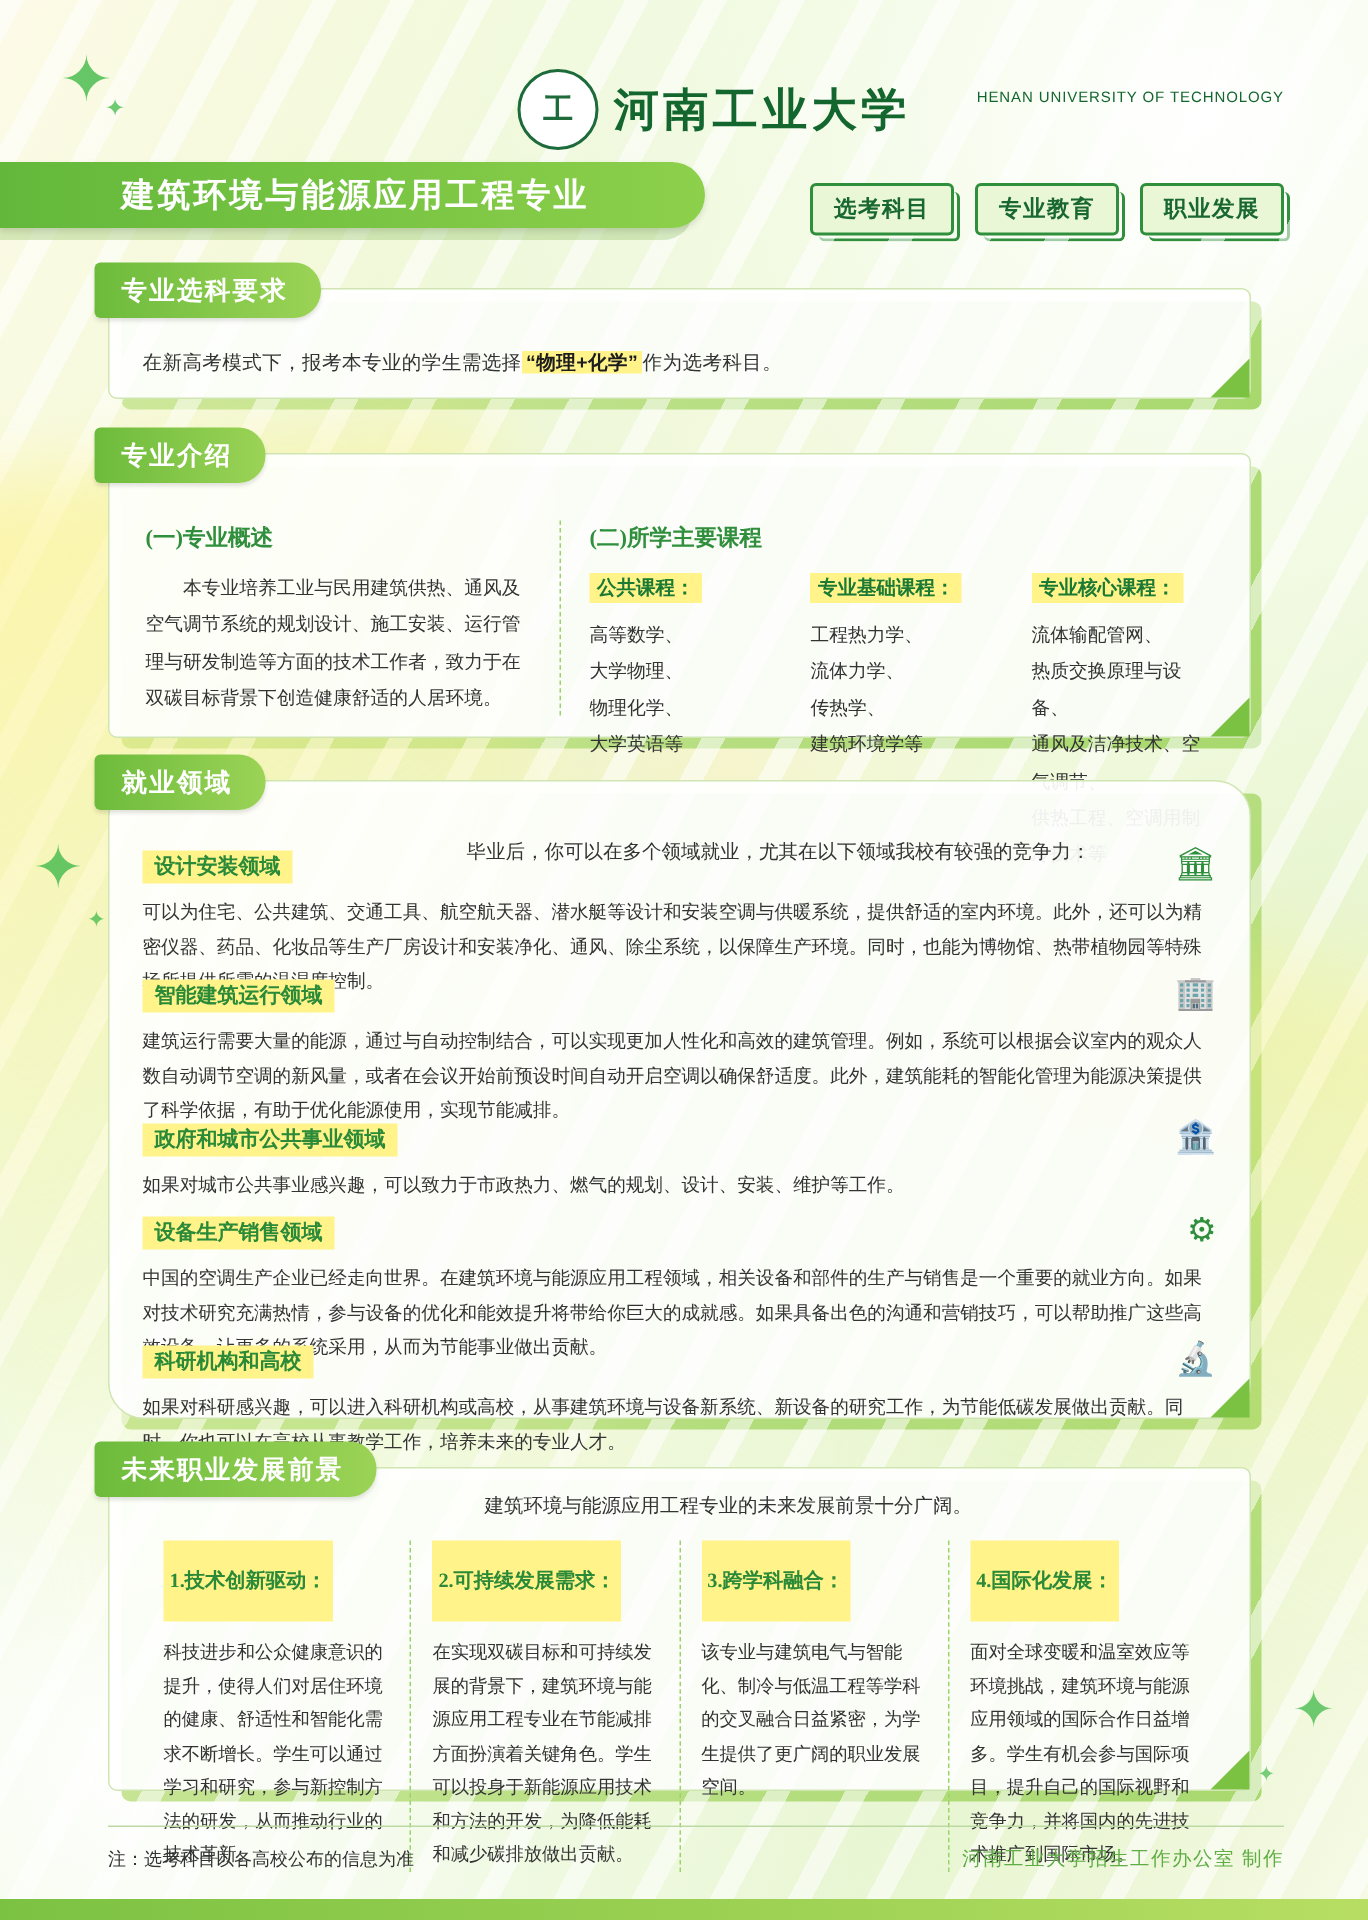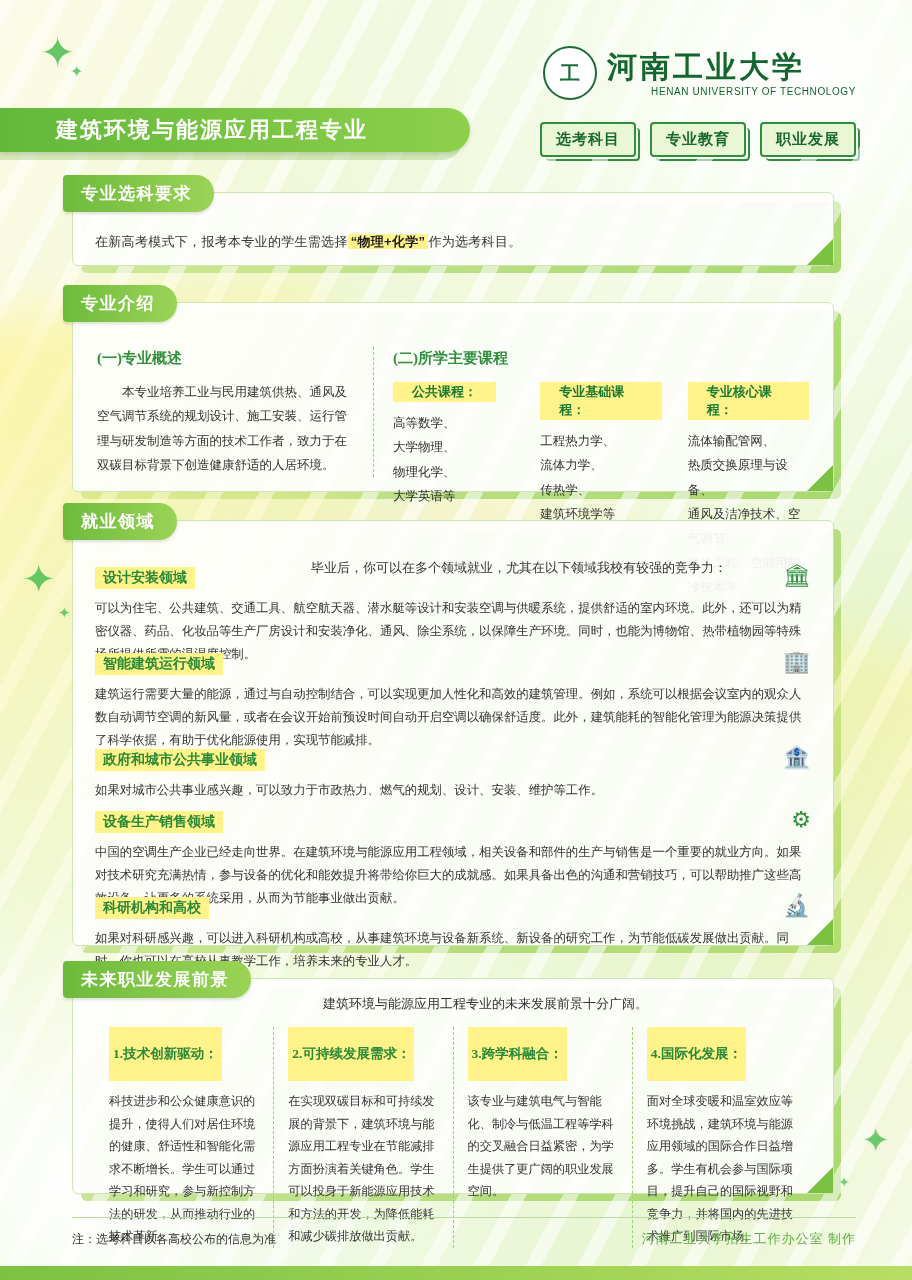--- a/index.html
+++ b/index.html
@@ -32,29 +32,29 @@
   .sp6{right:62px;top:1174px;font-size:14px;opacity:.75;}
 
   .page{position:relative;width:912px;height:1280px;}
 
   
   .logo{position:absolute;right:56px;top:46px;display:flex;align-items:center;gap:10px;}
   .logo-badge{width:50px;height:50px;border-radius:50%;border:2px solid #1d6b3a;
     display:flex;align-items:center;justify-content:center;color:#1d6b3a;font-size:9px;
     flex-direction:column;line-height:1.05;background:#fff;}
   .logo-badge .g{font-size:20px;font-weight:bold;}
-  .logo-text{display:flex;flex-direction:column;}
+  .logo-text{display:flex;flex-direction:row;}
   .logo-cn{font-family:"Liberation Serif","DejaVu Serif",serif;font-weight:bold;font-size:30px;color:#14662f;letter-spacing:3px;line-height:1.1;}
   .logo-en{font-size:10px;color:#14662f;letter-spacing:.6px;margin-top:3px;padding-left:44px;}
 
   .title-bar{position:absolute;left:0;top:108px;width:470px;height:44px;
     background:linear-gradient(90deg,#63b83b,#8dd04b);
     border-top-right-radius:22px;border-bottom-right-radius:22px;
     display:flex;align-items:center;box-shadow:0 2px 4px rgba(0,0,0,.12);}
-  .title-bar span{color:#fff;font-size:22px;font-weight:bold;letter-spacing:2px;margin-left:56px;
+  .title-bar span{color:#fff;font-size:22px;font-weight:bold;letter-spacing:2px;margin-left:81px;
     font-family:"Liberation Serif","DejaVu Serif",serif;}
   .title-shadow{position:absolute;left:0;top:120px;width:462px;height:40px;background:rgba(120,180,70,.28);
     border-top-right-radius:20px;border-bottom-right-radius:20px;}
 
   .navs{position:absolute;right:56px;top:122px;display:flex;gap:14px;}
   .nav-btn{position:relative;background:#eaf7d6;border:2px solid #2f8f3c;border-radius:4px;
     padding:6px 14px;font-size:15px;font-weight:bold;color:#19682f;letter-spacing:1px;
     font-family:"Liberation Serif","DejaVu Serif",serif;}
   .nav-btn:after{content:"";position:absolute;right:-6px;bottom:-6px;width:100%;height:100%;
     border-right:2px solid #2f8f3c;border-bottom:2px solid #2f8f3c;border-radius:4px;z-index:-1;}
@@ -78,26 +78,26 @@
 
   
   #sec-intro{left:72px;top:302px;width:760px;height:188px;}
   .col-title{color:#2f8f3c;font-size:15px;font-weight:bold;font-family:"Liberation Serif","DejaVu Serif",serif;}
   #sec-intro .left{position:absolute;left:24px;top:46px;width:250px;}
   #sec-intro .left p{margin:12px 0 0 0;font-size:12.5px;line-height:1.95;color:#333;text-indent:25px;}
   .vline{position:absolute;left:300px;top:44px;bottom:14px;border-left:1px dashed #9bd36a;}
   #sec-intro .right{position:absolute;left:320px;top:46px;right:24px;}
   .course-cols{display:flex;gap:26px;margin-top:14px;}
   .course-col{flex:1;}
-  .course-head{display:inline-block;background:#fff38a;color:#1a7a33;font-weight:bold;font-size:13px;padding:1px 19px;}
+  .course-head{display:inline-block;background:#fff38a;color:#1a7a33;font-weight:bold;font-size:13px;padding:1px 5px;}
   .course-col ul{list-style:none;margin:9px 0 0 0;padding:0;}
   .course-col li{font-size:12.5px;line-height:1.95;color:#333;}
 
   
-  #sec-job{left:72px;top:520px;width:760px;height:424px;}
+  #sec-job{left:72px;top:520px;width:760px;height:424px;border-radius:24px;}
   #sec-job .lead{position:absolute;left:238px;top:18px;font-size:13px;color:#333;margin-top:20px;}
   .field{position:absolute;left:22px;right:22px;}
   .field-name{display:inline-block;background:#fff38a;color:#2a8a38;font-weight:bold;font-size:14px;
     padding:2px 8px;font-family:"Liberation Serif","DejaVu Serif",serif;}
   .field p{margin:8px 0 0 0;font-size:12.4px;line-height:1.85;color:#333;text-indent:0;}
   .field-icon{position:absolute;right:0;top:-4px;font-size:22px;color:#2e8f3c;}
 
   
   #sec-future{left:72px;top:978px;width:760px;height:214px;}
   #sec-future .lead{position:absolute;left:250px;top:16px;font-size:13px;color:#333;}

